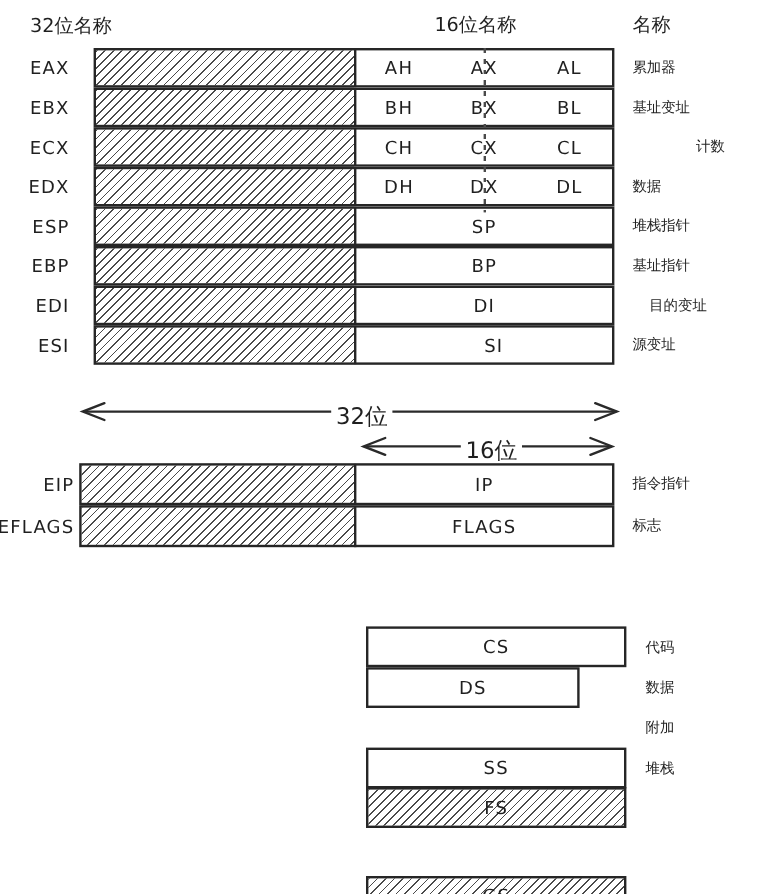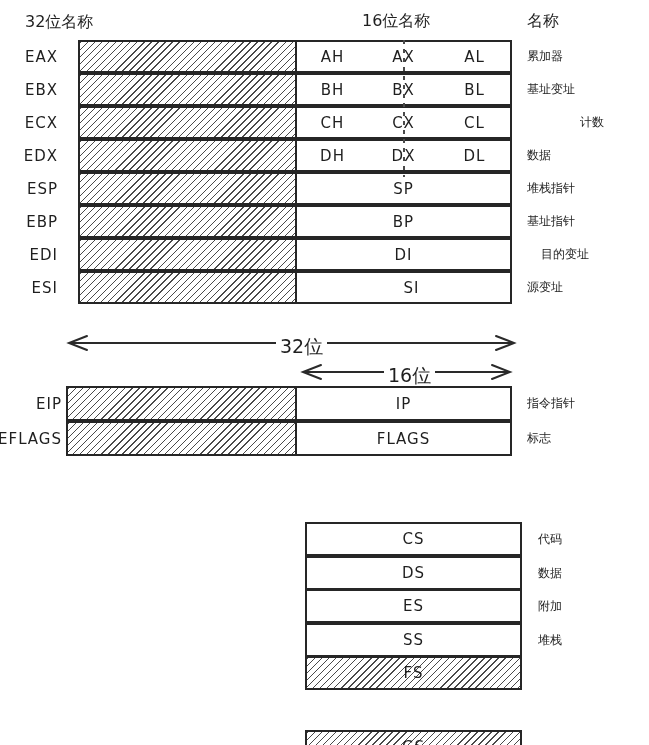--- a/index.html
+++ b/index.html
@@ -132,25 +132,24 @@
         <div class="rlbl" style="left:527px;">标志</div>
       </div>
     </div>
 
   <div id="seg-block">
       <div class="row" style="top:522px;height:34px;">
         <div class="box white" style="left:305px;width:217px;">CS</div>
         <div class="rlbl" style="left:538px;">代码</div>
       </div>
       <div class="row" style="top:556px;height:34px;">
-        <div class="box white" style="left:305px;width:217px;">DS</div>
+        <div class="box white" style="left:305px;width:178px;">DS</div>
         <div class="rlbl" style="left:538px;">数据</div>
       </div>
       <div class="row" style="top:589px;height:34px;">
-        <div class="box white" style="left:305px;width:217px;">ES</div>
         <div class="rlbl" style="left:538px;">附加</div>
       </div>
       <div class="row" style="top:623px;height:34px;">
         <div class="box white" style="left:305px;width:217px;">SS</div>
         <div class="rlbl" style="left:538px;">堆栈</div>
       </div>
       <div class="row" style="top:656px;height:34px;">
         <div class="box hatch" style="left:305px;width:217px;">FS</div>
       </div>
       <div class="row" style="top:730px;height:34px;">

